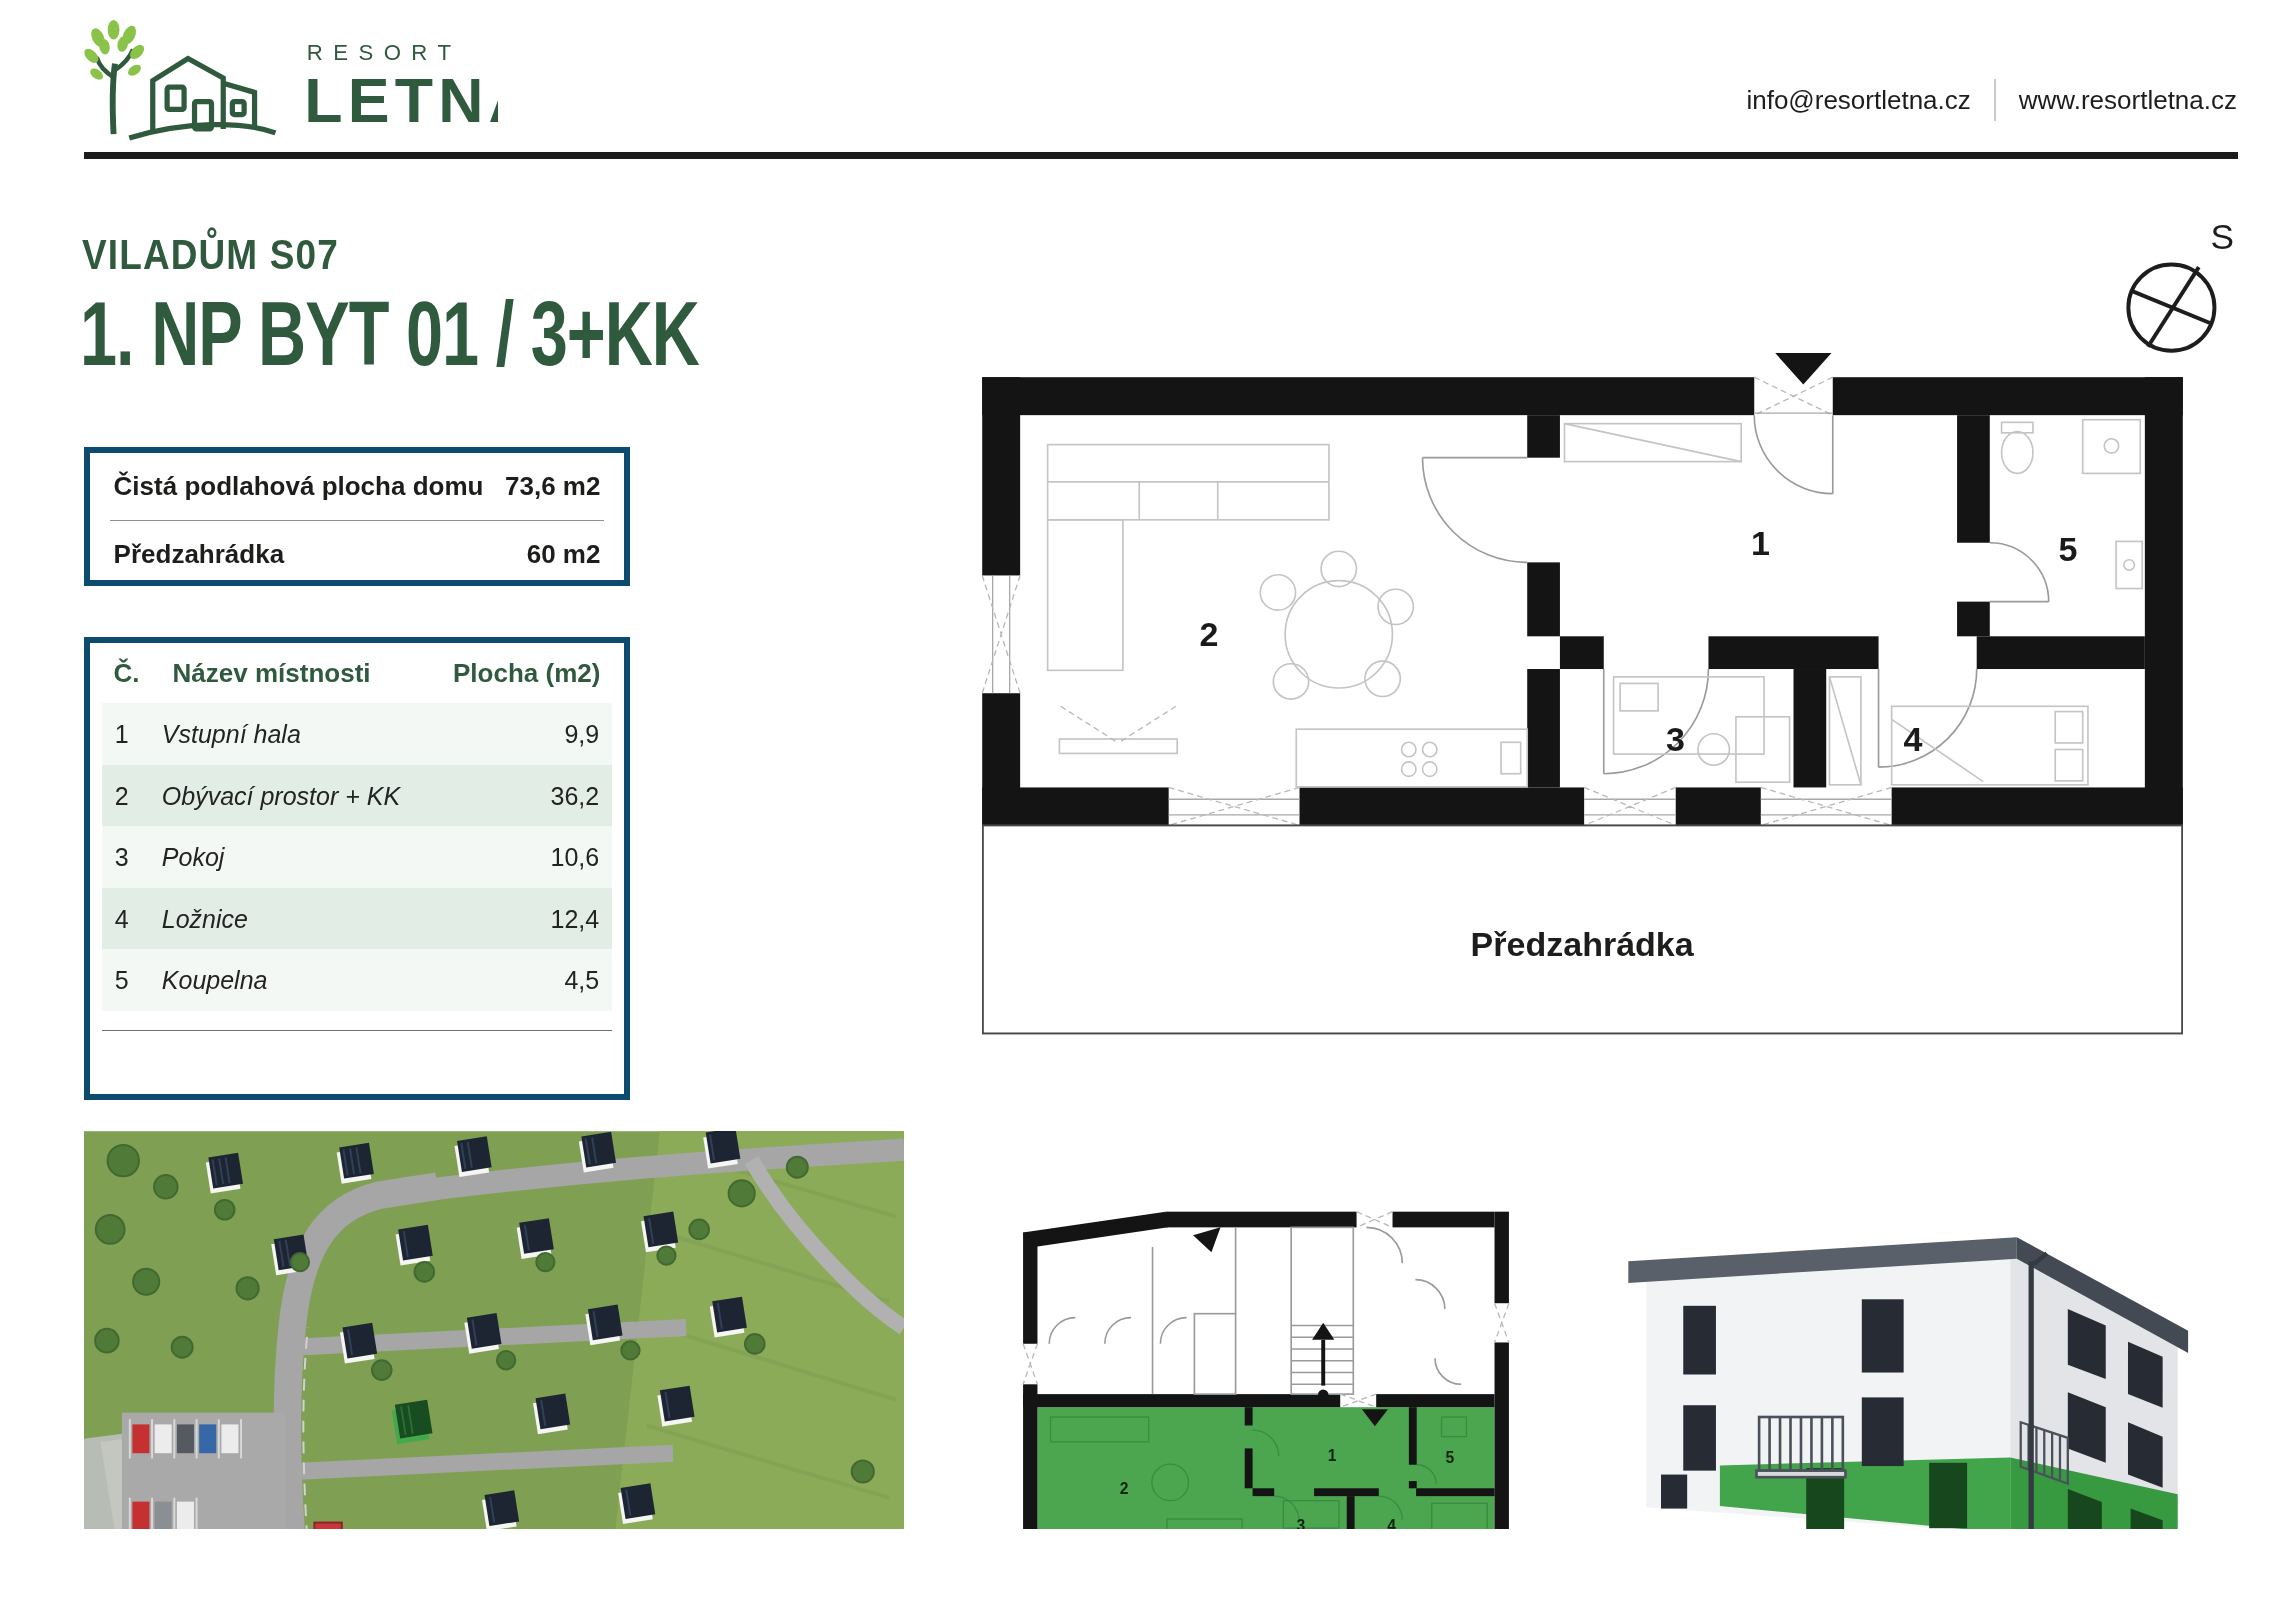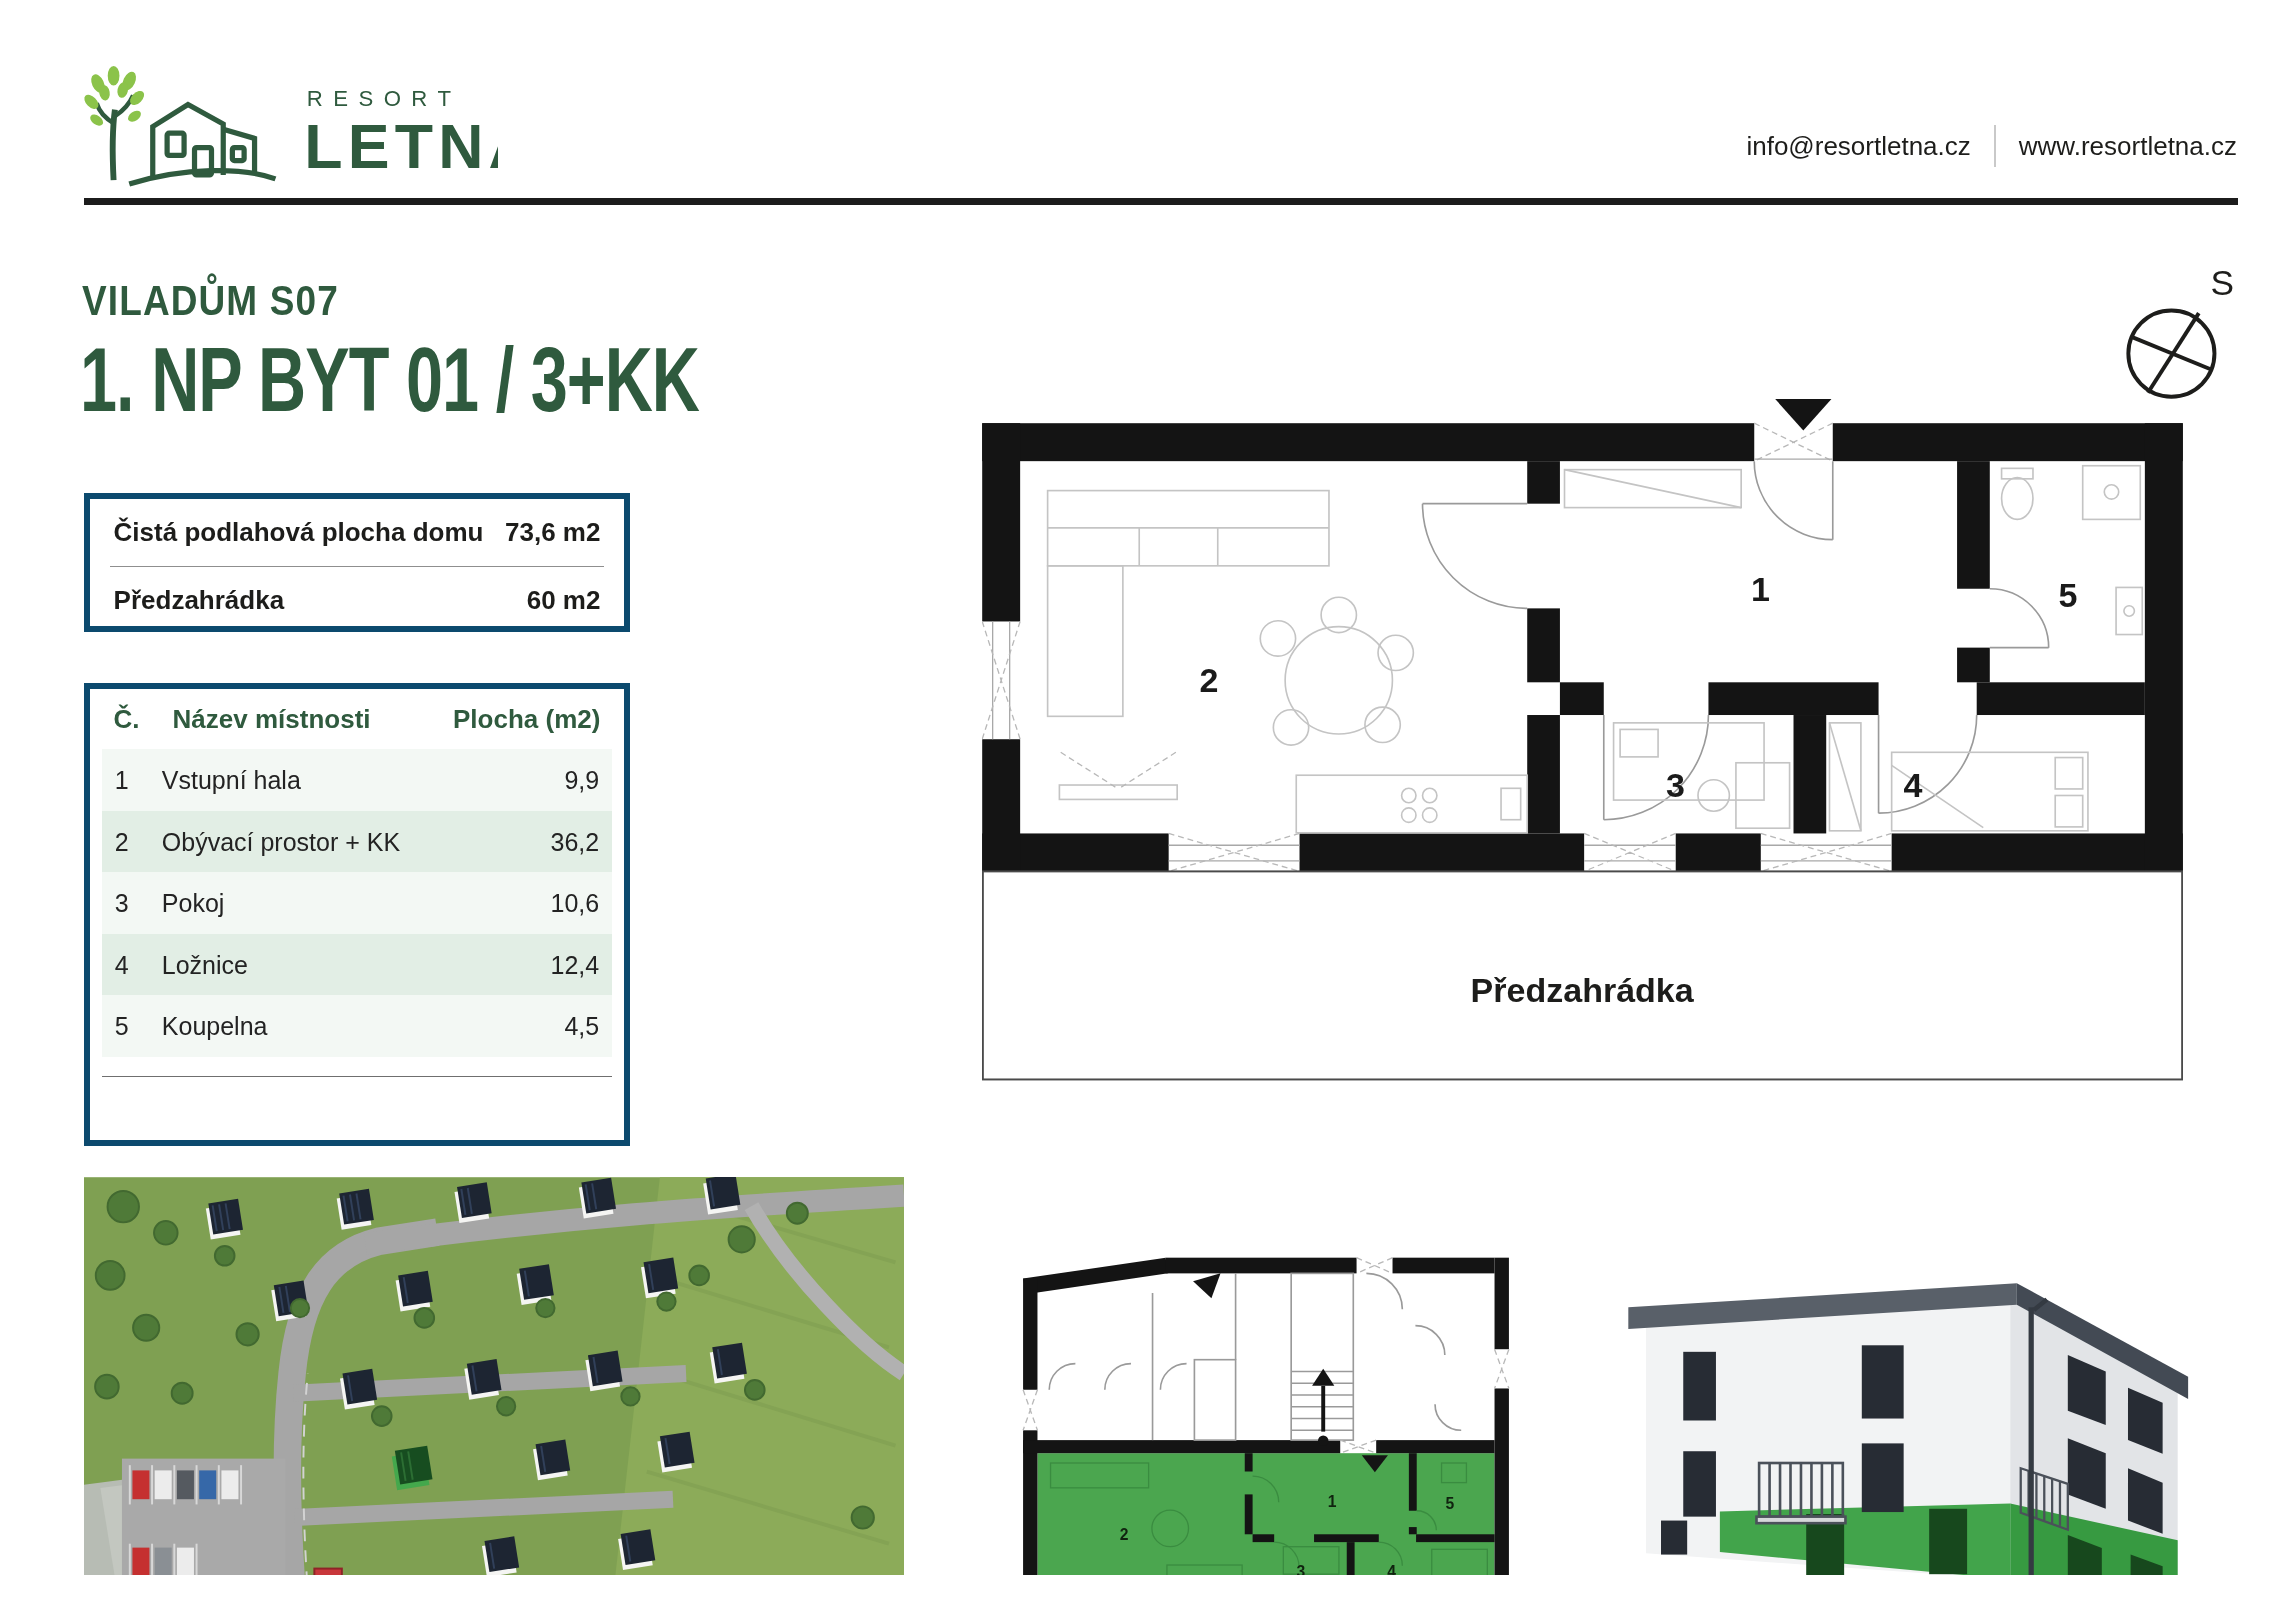--- a/index.html
+++ b/index.html
@@ -1,17 +1,17 @@
 <!DOCTYPE html>
 <html style="font-size:10.5px"><head>
 <meta charset="utf-8">
 <style>
   html,body{margin:0;padding:0;background:#ffffff;}
   #page{position:relative;width:2295px;height:1529px;background:#fff;overflow:hidden;
-        font-family:"Liberation Sans","DejaVu Sans",sans-serif;color:#1d1d1b;margin-top:46px;}
+        font-family:"Liberation Sans","DejaVu Sans",sans-serif;color:#1d1d1b;}
   .abs{position:absolute;}
   
   #brand-logo{left:79px;top:18.3px;width:419px;height:124px;}
   #contact{right:58px;top:77px;height:46px;display:flex;align-items:center;gap:23px;font-size:26px;color:#1d1d1b;}
   #contact .sep{width:2px;height:42px;background:#c9c9c9;}
   #header-rule{left:84px;top:152px;width:2154px;height:6.5px;background:#1c1c1c;}
   
   #project-title{left:82px;top:230px;font-size:43px;font-weight:bold;color:#2f5a3e;
      transform:scaleX(.86);transform-origin:left top;letter-spacing:1.3px;white-space:nowrap;}
   #unit-title{left:80px;top:283px;font-size:90px;font-weight:bold;color:#2f5a3e;
@@ -25,21 +25,21 @@
      justify-content:space-between;font-size:26px;font-weight:bold;}
   #summary-divider{position:absolute;left:19.6px;right:19.6px;top:67px;height:1.3px;background:#8f8f8f;}
   
   #table-box{left:84px;top:637px;width:546px;height:463px;}
   .tbl-header{position:absolute;left:23.6px;right:23.6px;top:0;height:60px;display:flex;align-items:center;
      font-size:26px;font-weight:bold;color:#2f5a3e;}
   .tbl-header .h-num{width:59px;}
   .tbl-header .h-name{flex:1;}
   .band{position:absolute;left:11.8px;right:11.8px;height:62px;display:flex;align-items:center;font-size:25px;color:#232323;}
   .band .c-num{width:47px;padding-left:13px;}
-  .band .c-name{flex:1;}
+  .band .c-name{flex:1;font-style:italic;}
   .band .c-val{padding-right:13px;}
   .band.light{background:#f3f8f4;}
   .band.dark{background:#e2eee5;}
   
   #main-plan{left:982px;top:353px;width:1201px;height:687px;}
   #aerial{left:84px;top:1131px;width:820px;height:469px;}
   #mini-plan{left:1010px;top:1201px;width:512px;height:381px;}
   #building{left:1610px;top:1201px;width:586px;height:381px;}
   svg{display:block;}
   svg text{font-family:"Liberation Sans","DejaVu Sans",sans-serif;}

